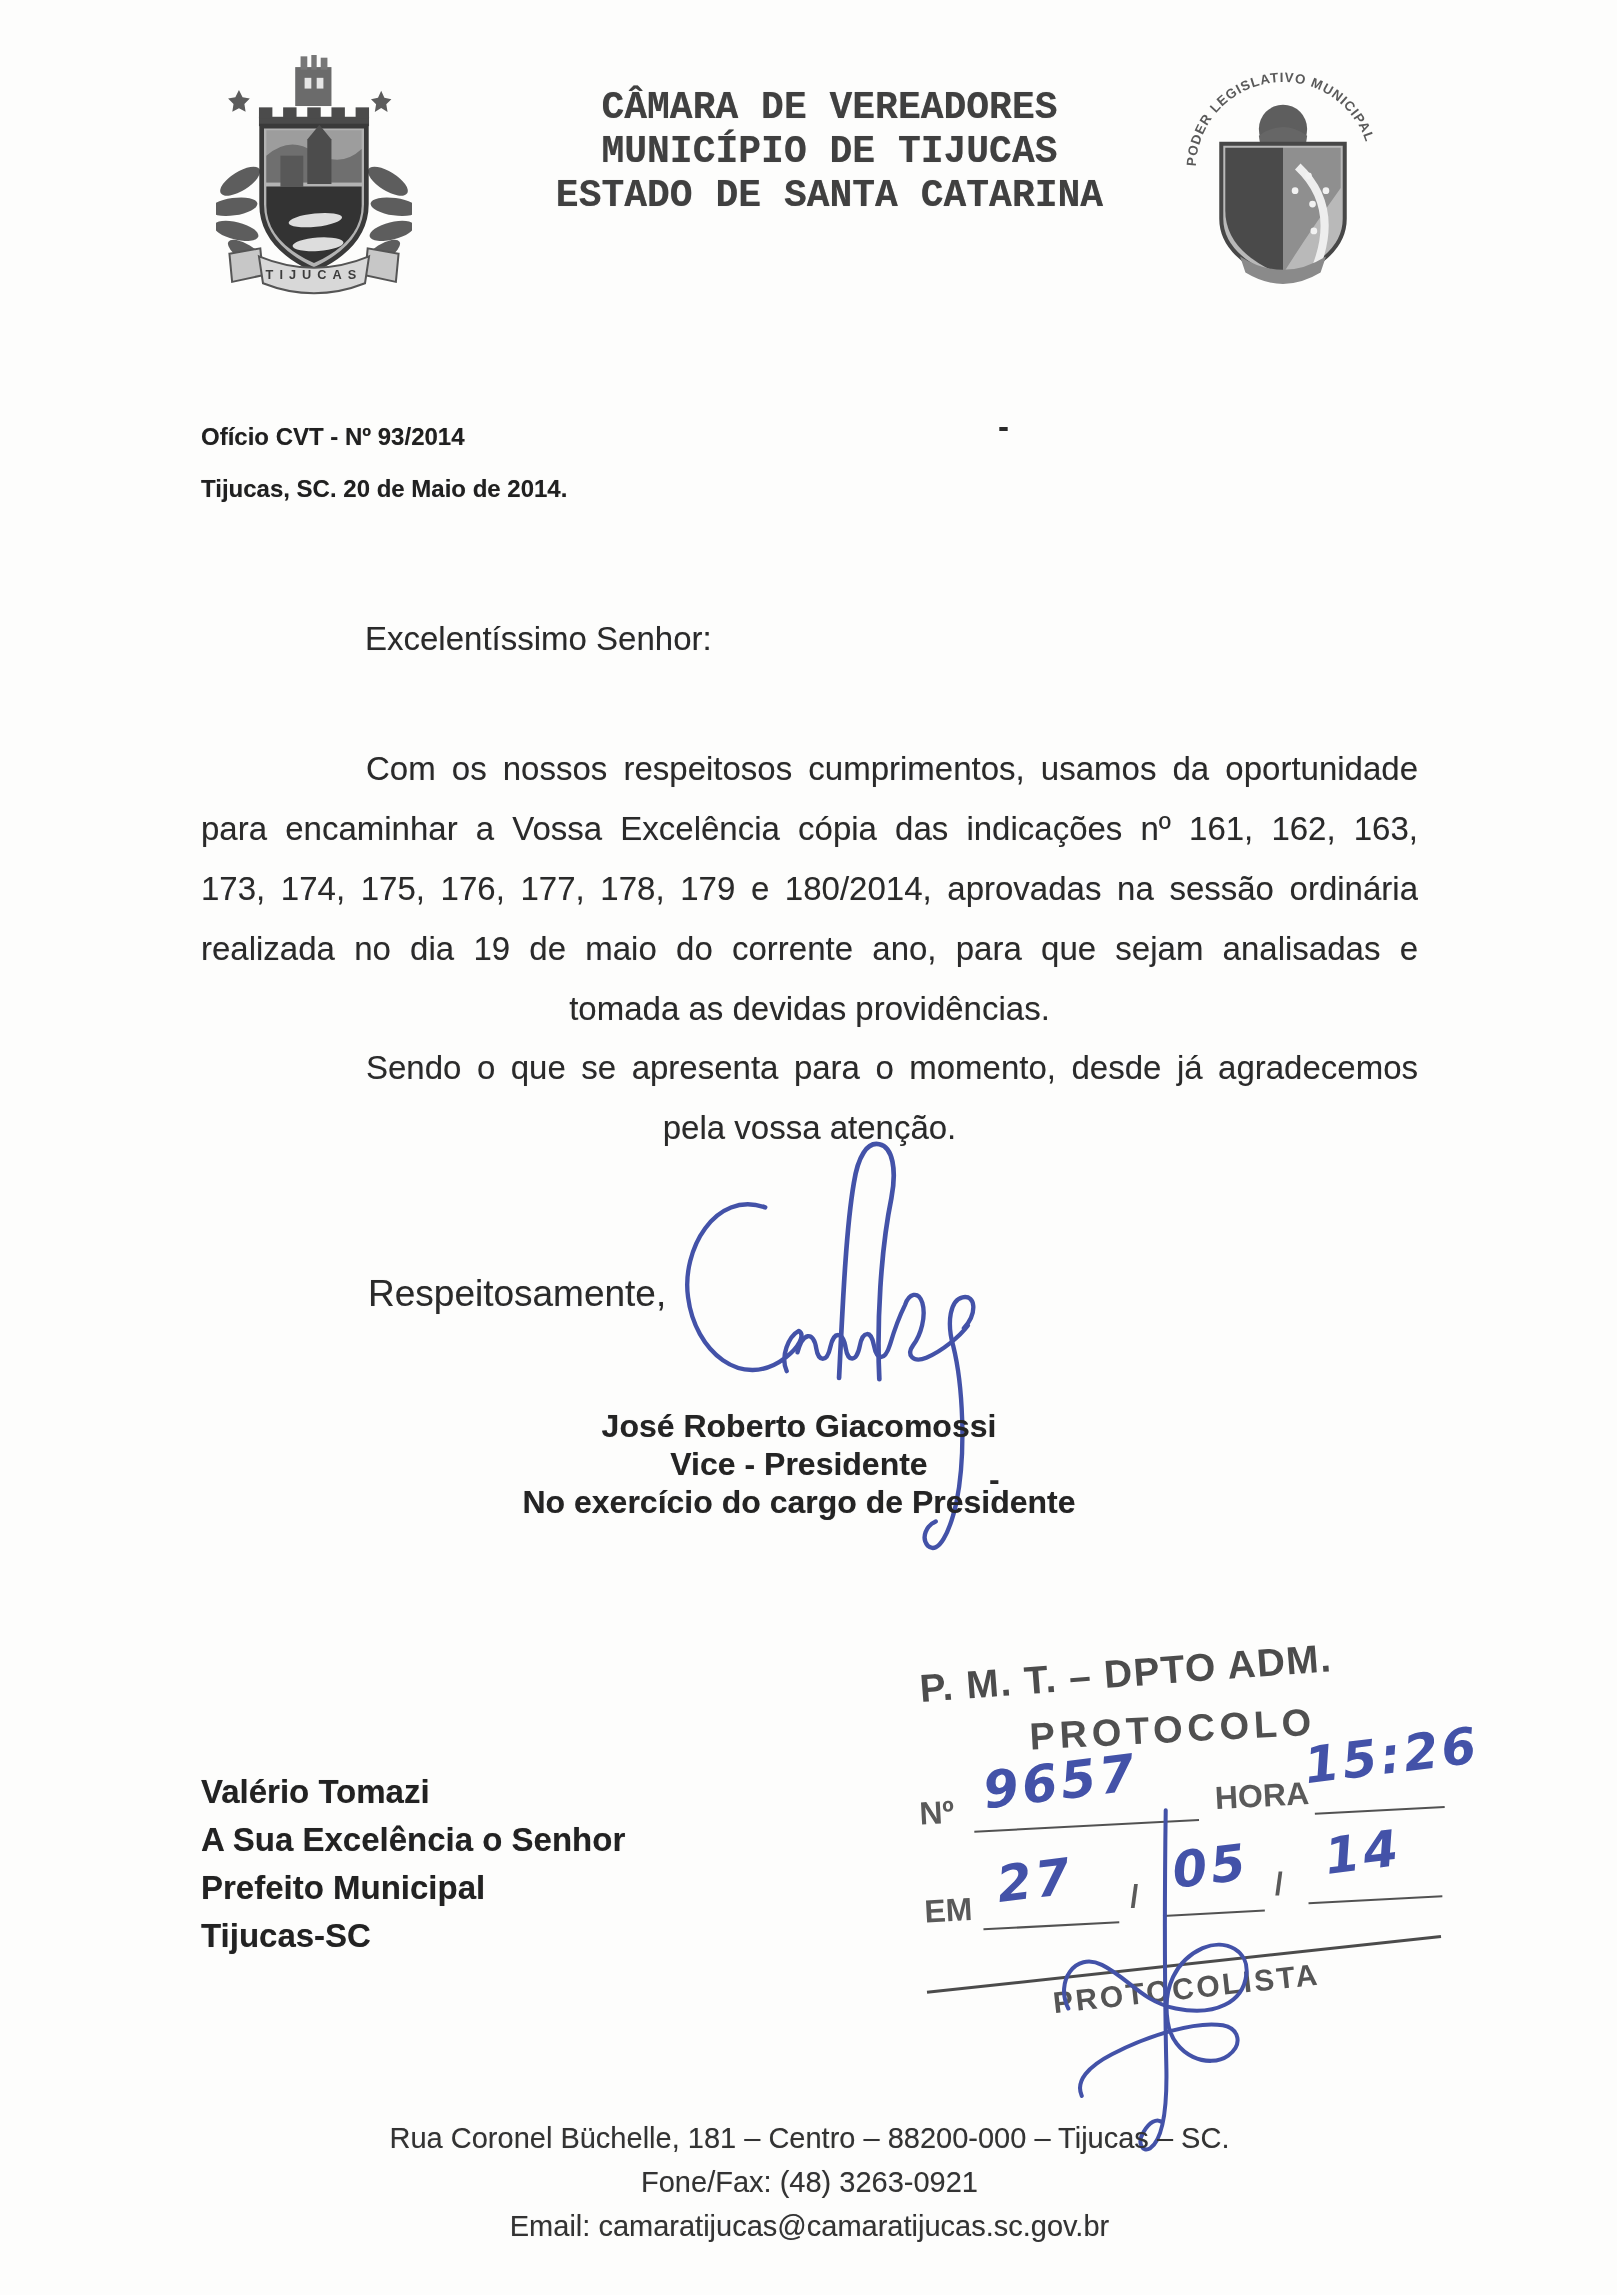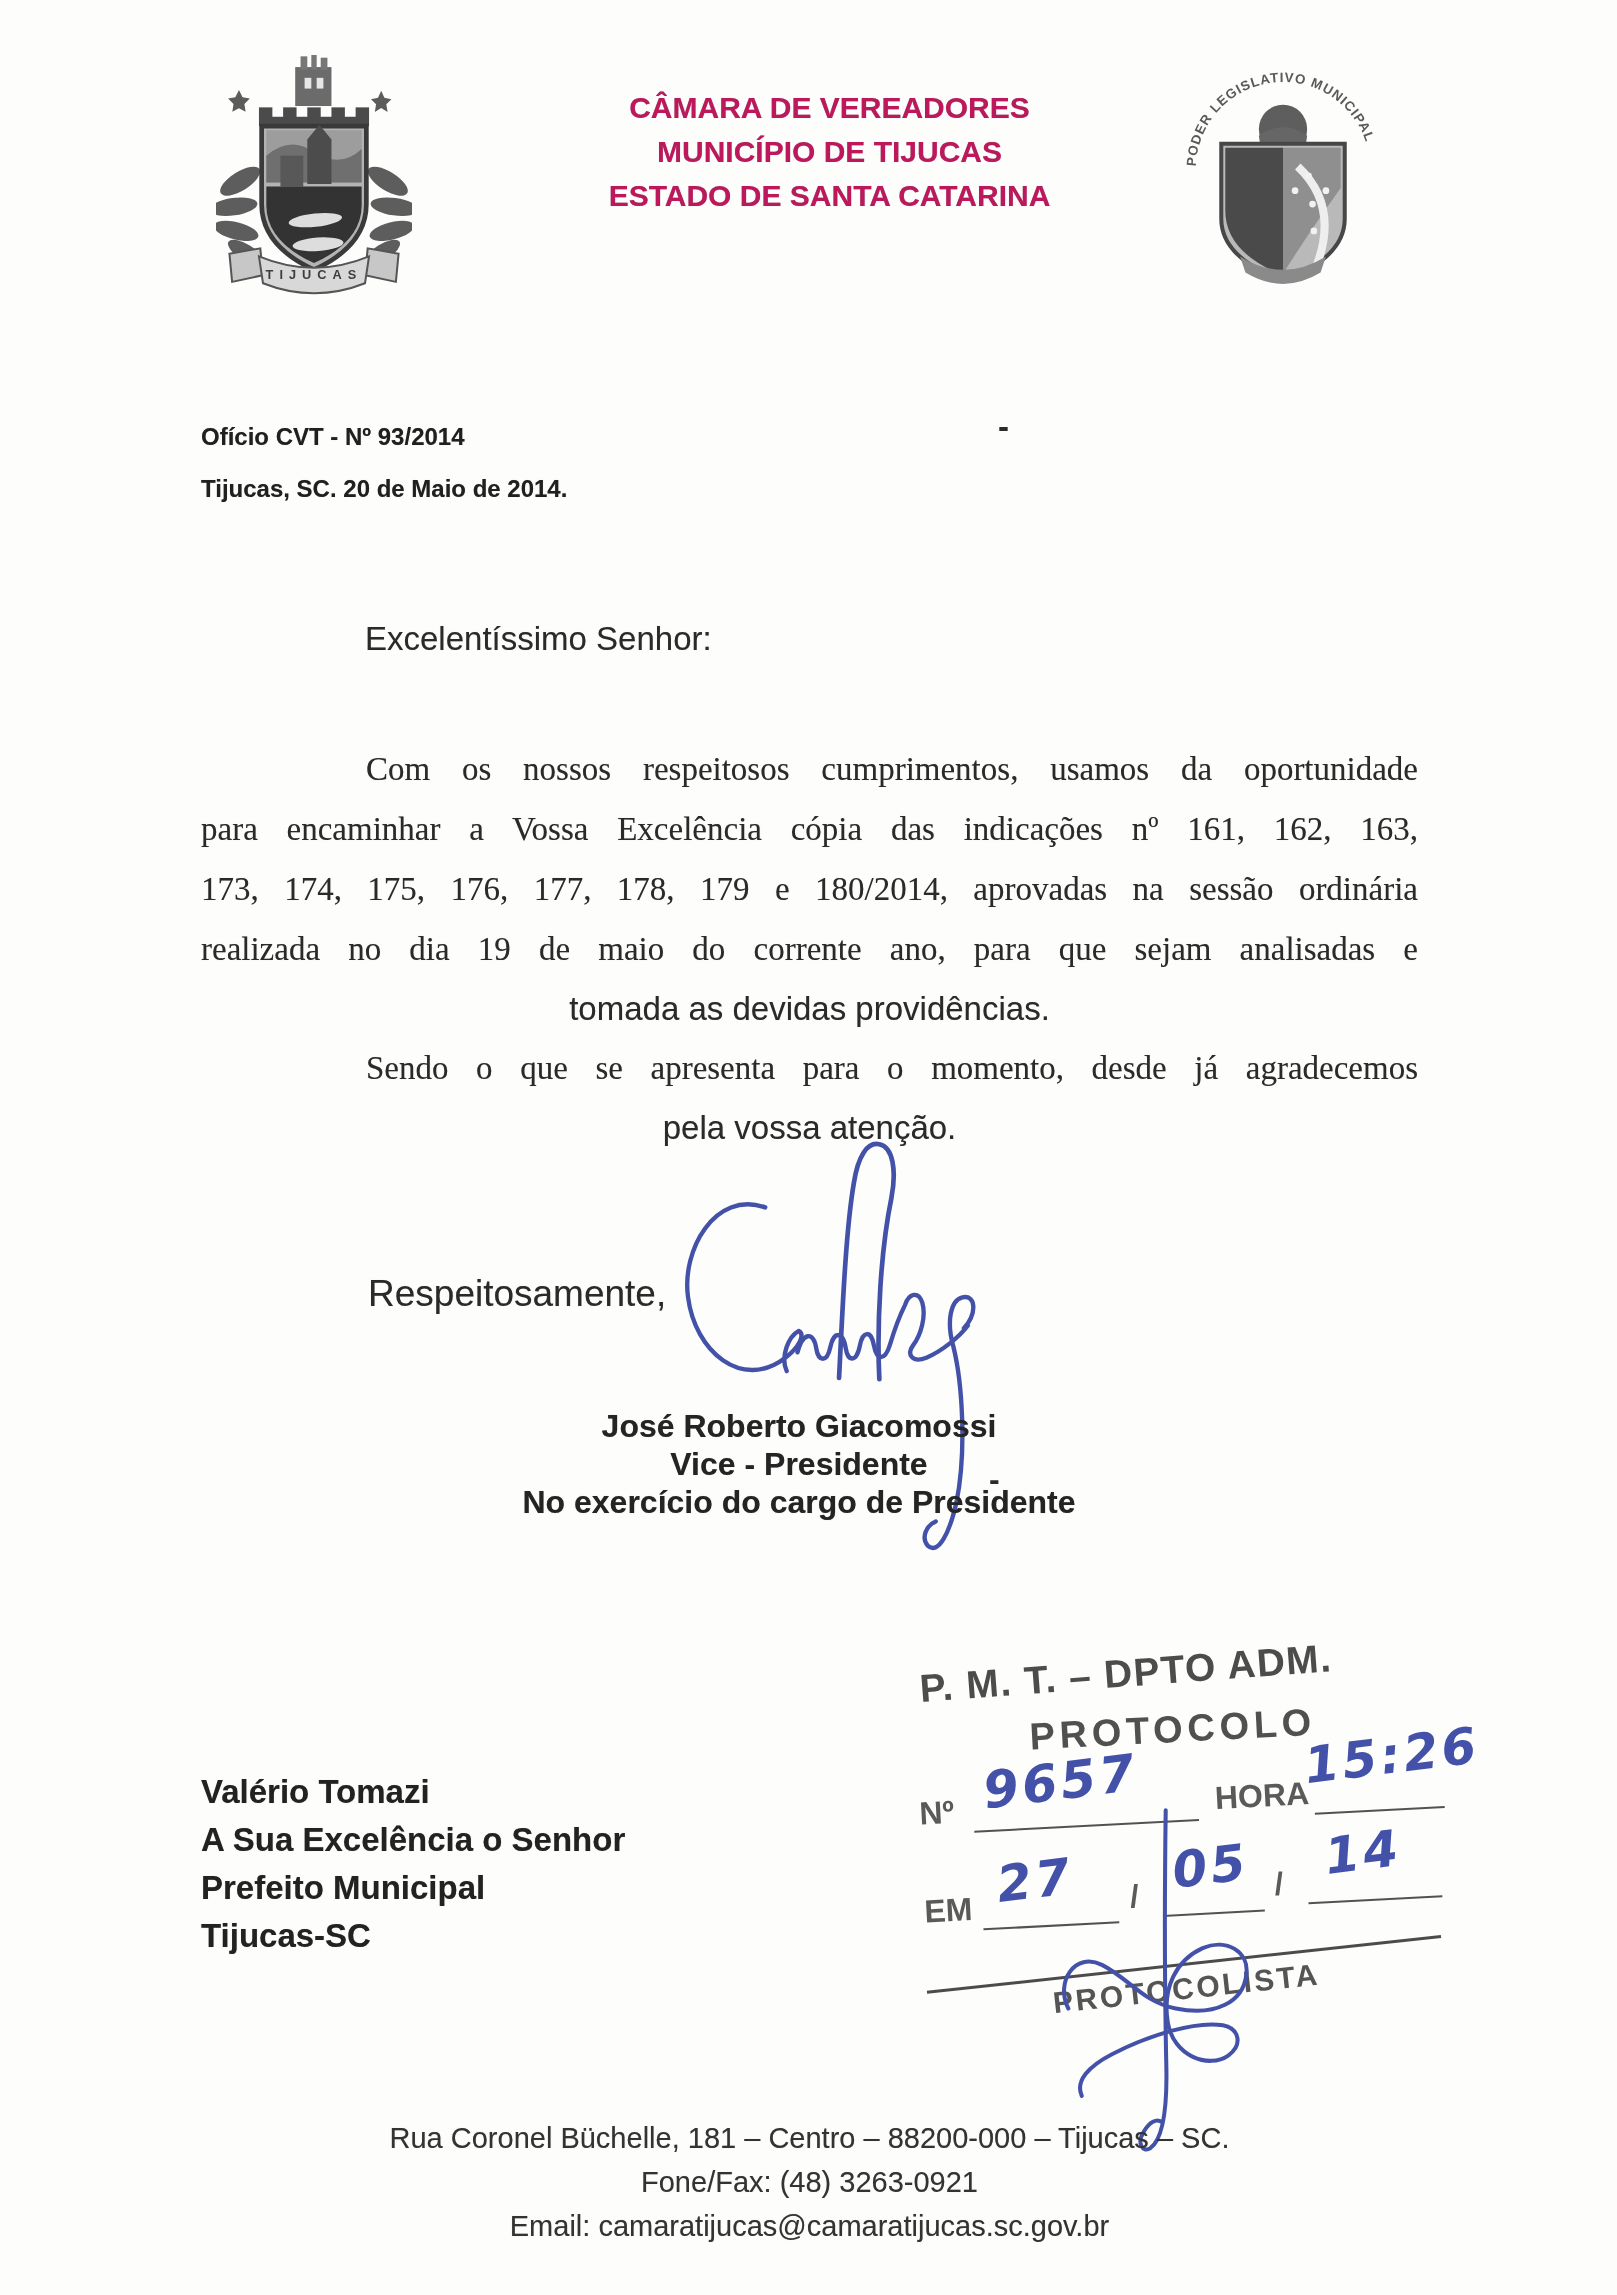--- a/index.html
+++ b/index.html
@@ -12,43 +12,44 @@
     font-family:"Liberation Sans", sans-serif;
     color:var(--ink, #262626);
     overflow:hidden;
   }
   .abs { position:absolute; }
 
   
   .org {
     left:470px; top:86px; width:719px;
     text-align:center;
-    font-weight:bold; font-size:30px; line-height:44px;
-    color:#be185d;
+    font-weight:bold; font-size:38px; line-height:44px;
+    color:#404040;
     text-shadow:0 0 0.7px rgba(40,40,40,.45);
+    font-family:Liberation Mono, monospace;
   }
   .coat { left:216px; top:55px; width:196px; height:243px; }
   .seal { left:1170px; top:35px; width:226px; height:259px; }
 
   
   .ref {
     left:201px; top:411px;
     font-weight:bold; font-size:24px; line-height:52px;
     color:#202020;
     text-shadow:0 0 0.7px rgba(40,40,40,.4);
   }
   .stray1 { left:998px; top:408px; font-weight:bold; font-size:33px; color:#2a2a2a; }
 
   
   .salutation { left:365px; top:620px; font-size:33px; color:#2a2a2a; text-shadow:0 0 0.7px rgba(60,60,60,.35); }
   .para { left:201px; width:1217px; font-size:33px; color:#2a2a2a; text-shadow:0 0 0.7px rgba(60,60,60,.35); }
   .p1 { top:739px; }
   .p2 { top:1038px; }
   .ln { height:60px; line-height:60px; white-space:nowrap;text-align:center; }
-  .ln.jst { text-align:justify; text-align-last:justify; white-space:normal; height:60px; overflow:hidden;font-family:Liberation Serif, serif; }
+  .ln.jst { text-align:justify; text-align-last:justify; white-space:normal; height:60px; overflow:hidden; }
   .ln.ind { padding-left:165px; }
   .closing { left:368px; top:1273px; font-size:37px; color:#2a2a2a; text-shadow:0 0 0.7px rgba(60,60,60,.35); }
 
   
   .sig-main { left:678px; top:1136px; width:302px; height:430px; overflow:visible; }
   .signer {
     left:416px; top:1407px; width:766px;
     text-align:center;
     font-weight:bold; font-size:32px; line-height:38px;
     color:#242424; text-shadow:0 0 0.7px rgba(40,40,40,.4);

